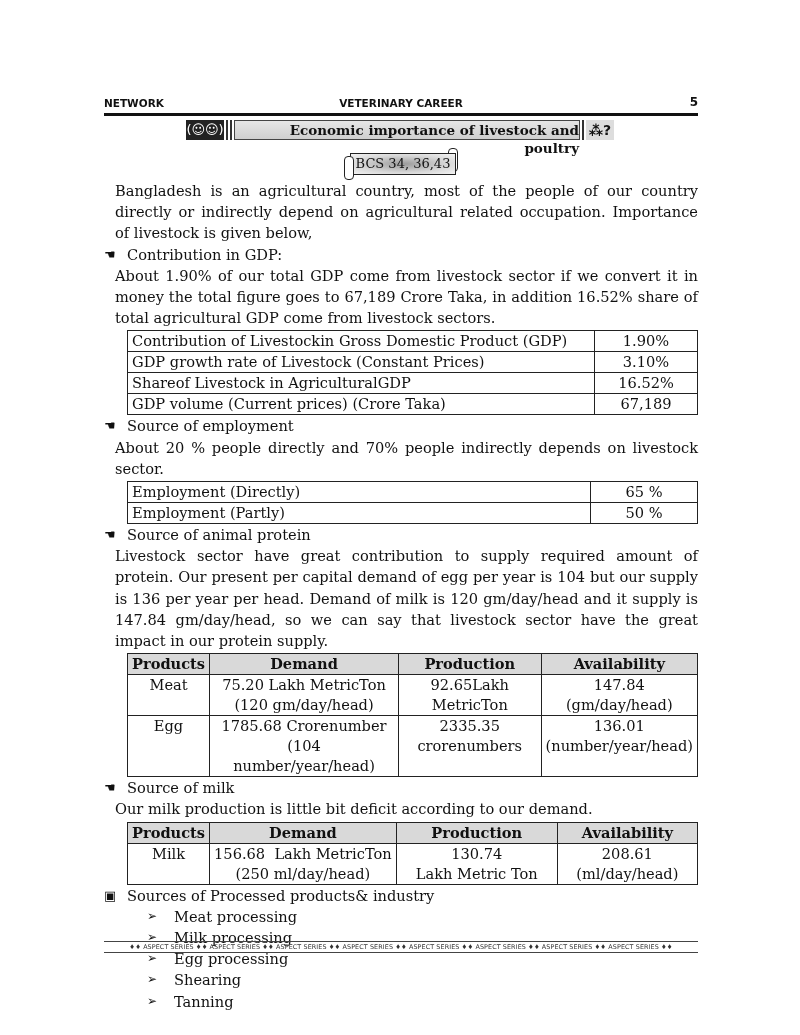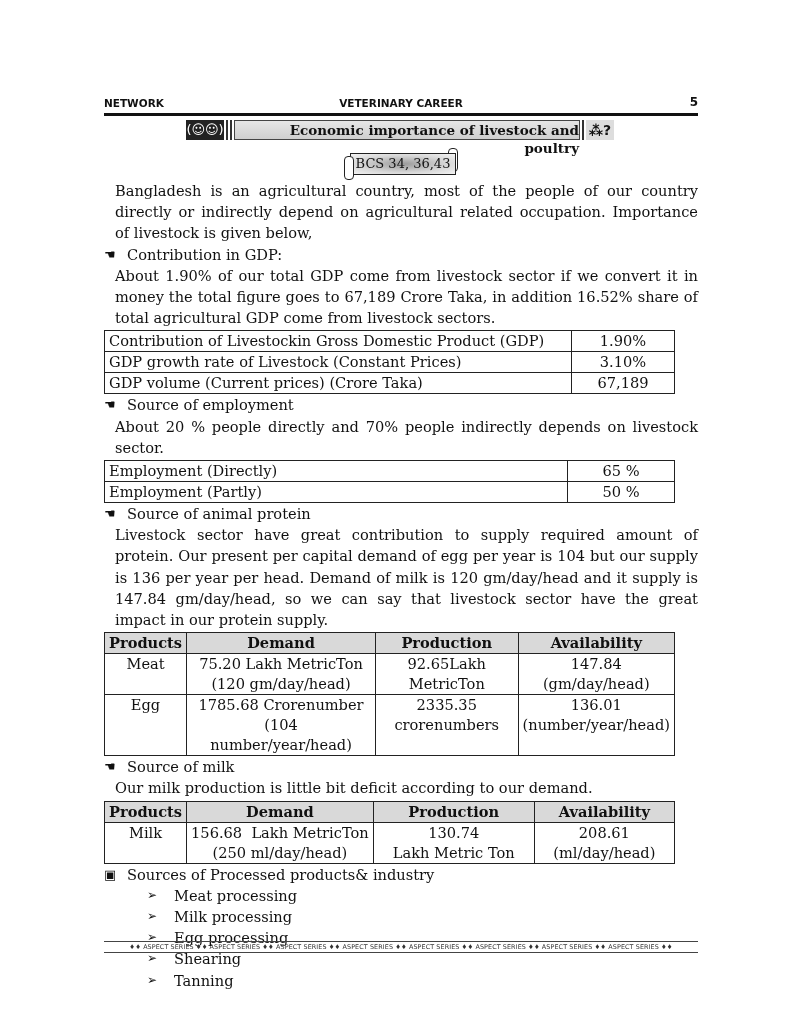--- a/index.html
+++ b/index.html
@@ -28,21 +28,21 @@
                  font-size: 13px; line-height: 20px; text-align: center; }
   .scroll-curl-l { position: absolute; left: 2px; top: 8px; width: 8px; height: 22px; border: 1px solid #222; border-radius: 4px; background: #fff; }
   .scroll-curl-r { position: absolute; right: 2px; top: 0; width: 8px; height: 22px; border: 1px solid #222; border-radius: 4px; background: #fff; }
 
   .content { position: absolute; left: 104px; top: 180px; width: 594px; font-size: 14.6px; line-height: 21.2px; }
   .para { margin: 0 0 0 11px; text-align: justify; }
   .bullet-row { position: relative; padding-left: 23px; }
   .bullet { position: absolute; left: 0; top: 0; font-size: 13px; }
   .bold { font-weight: normal; }
 
-  table.dt { border-collapse: collapse; width: 571px; font-size: 14.6px; line-height: 20px; }
+  table.dt { border-collapse: collapse; margin-left: 23px; width: 571px; font-size: 14.6px; line-height: 20px; }
   table.dt td, table.dt th { border: 1px solid #222; padding: 0 4px; }
   table.dt td.val { text-align: center; }
   table.dt th { background: #d9d9d9; font-weight: bold; text-align: center; }
   table.pt td { text-align: center; vertical-align: top; }
 
   .sublist { margin: 0; padding: 0 0 0 43px; list-style: none; }
   .sublist li { position: relative; padding-left: 27px; }
   .sublist li .arrow { position: absolute; left: 0; top: 0; font-family: "DejaVu Sans", sans-serif; font-size: 12px; }
 
   .footer { position: absolute; left: 104px; top: 941px; width: 594px; border-top: 1px solid #444; border-bottom: 1px solid #444;
@@ -83,20 +83,24 @@
   <p class="para">About 1.90% of our total GDP come from livestock sector if we convert it in money the total figure goes to 67,189 Crore Taka, in addition 16.52% share of total agricultural GDP come from livestock sectors.</p>
   <table class="dt" style="margin-top:2px;">
     <tbody>
         <tr>
       <td>Contribution of Livestockin Gross Domestic Product (GDP)</td>
       <td class="val" style="width:94px">1.90%</td>
     </tr>
     <tr>
       <td>GDP growth rate of Livestock (Constant Prices)</td>
       <td class="val">3.10%</td>
+    </tr>
+    <tr>
+      <td>Shareof Livestock in AgriculturalGDP</td>
+      <td class="val">16.52%</td>
     </tr>
     <tr>
       <td>GDP volume (Current prices) (Crore Taka)</td>
       <td class="val">67,189</td>
     </tr>
   </tbody>
     </table>
 
   <div class="bullet-row">
     <span class="bullet">☚</span>

